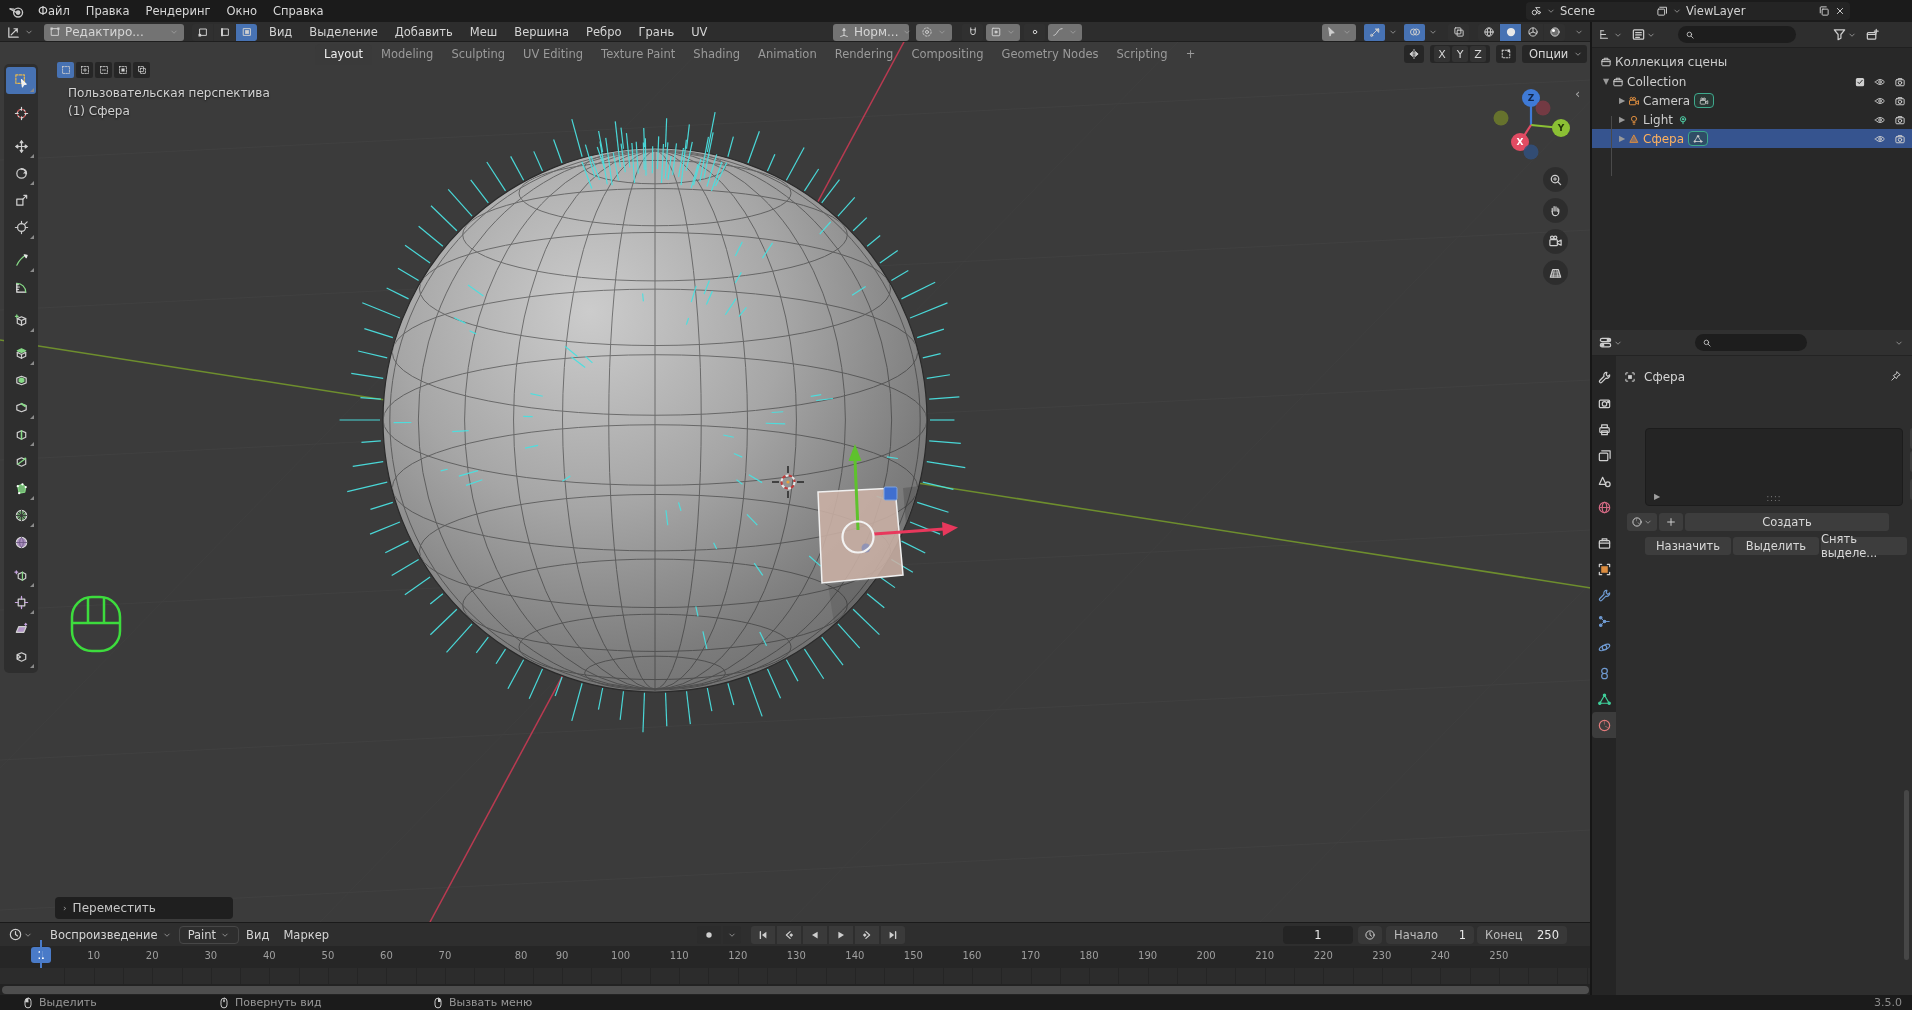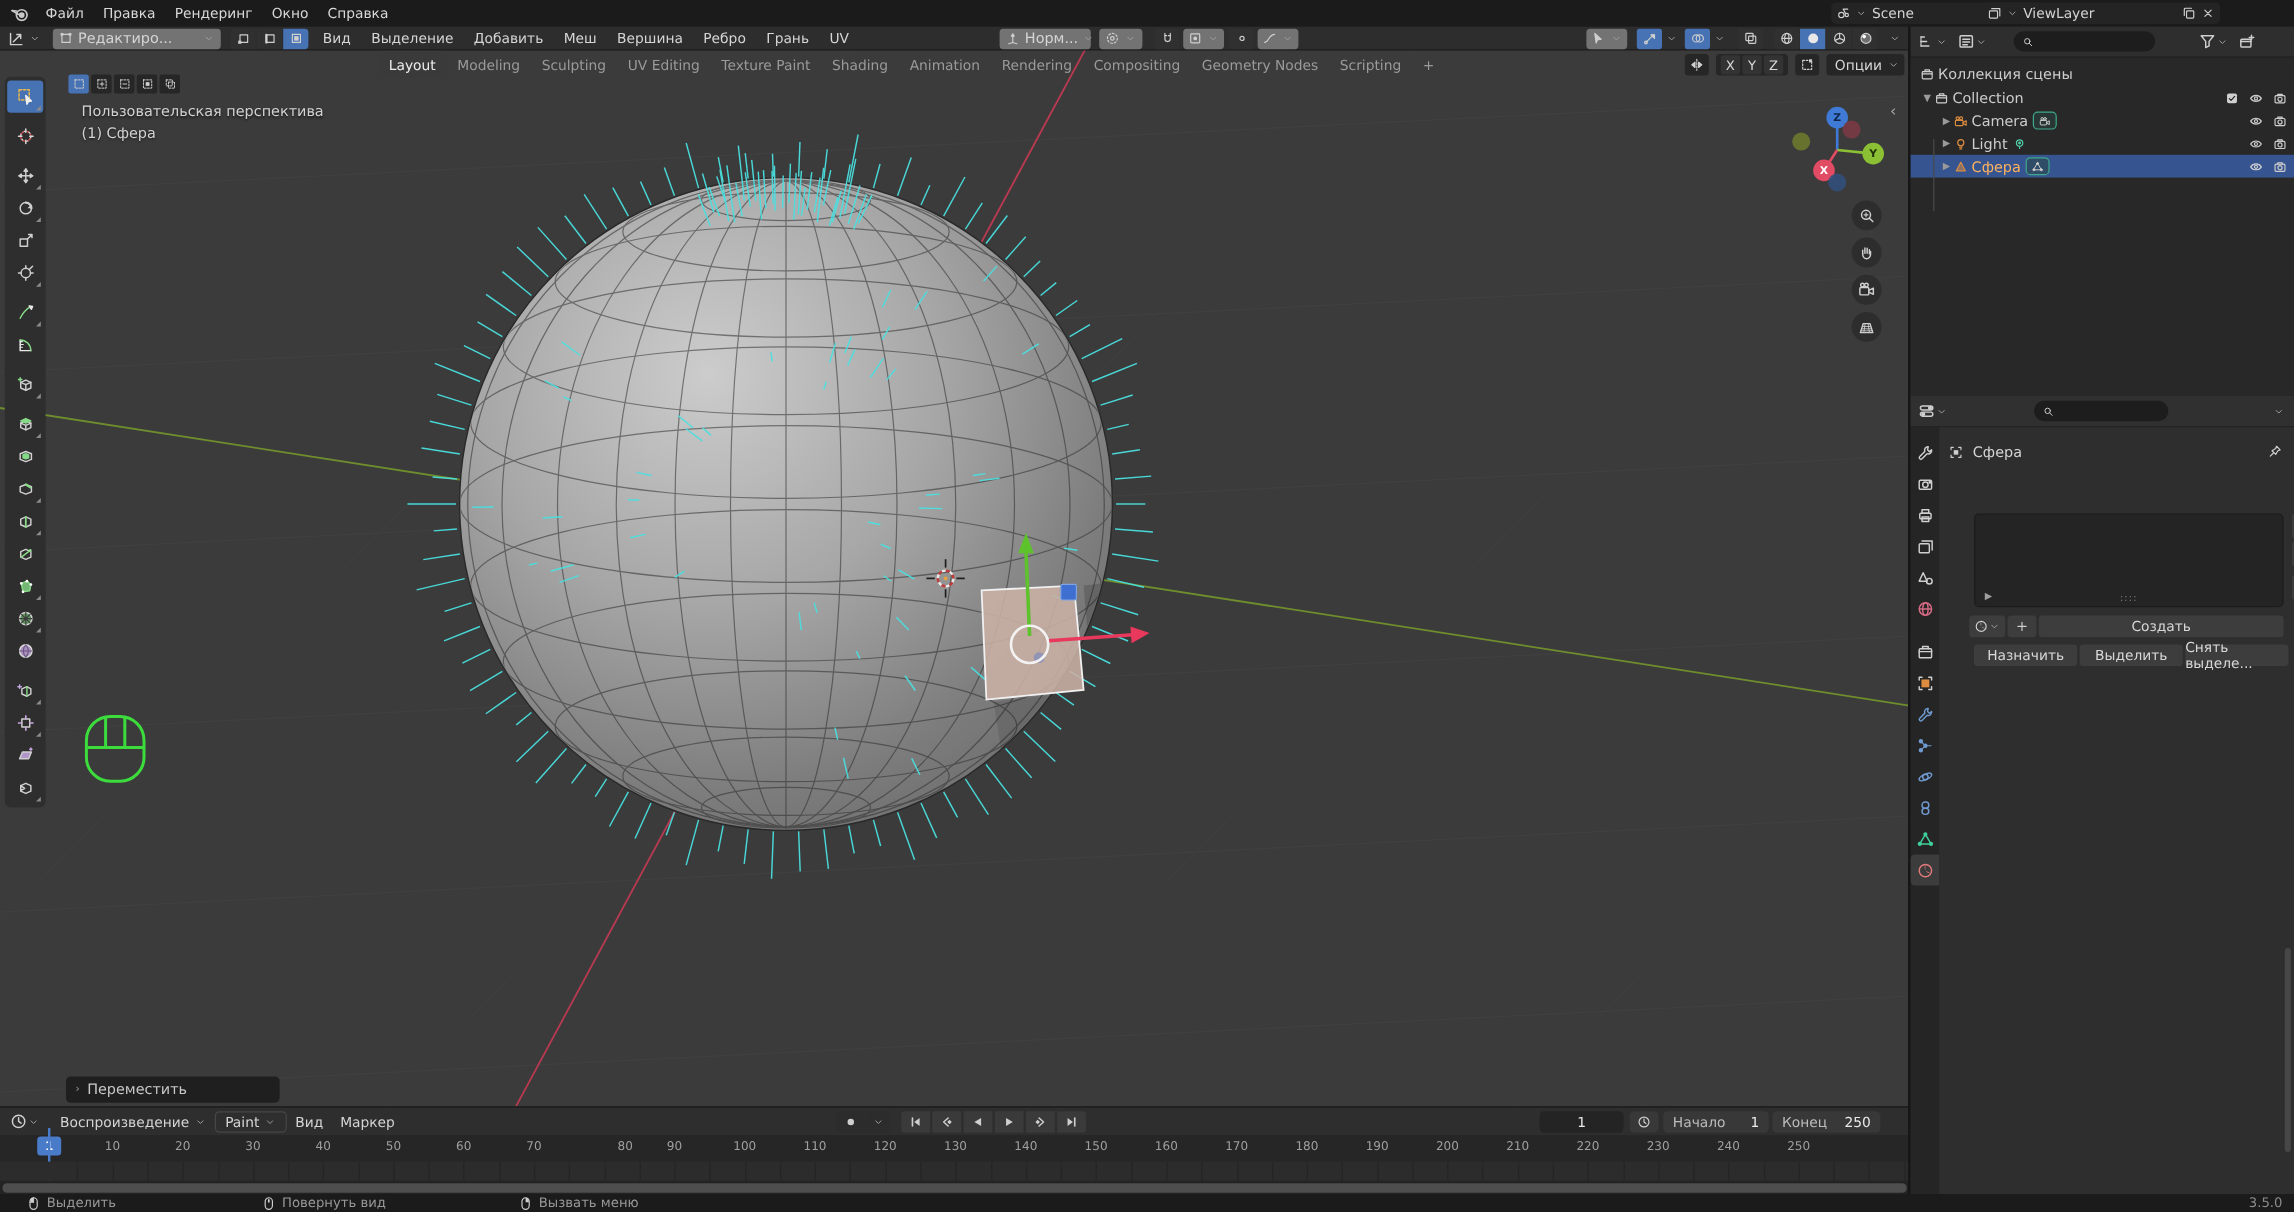--- a/index.html
+++ b/index.html
@@ -1403,21 +1403,21 @@
         </span>
 
       <div id="slots-box">
         <span class="chev" style="position:absolute; left:8px; bottom:4px; font-size:8px;">▶</span>
         <span class="grip-dots" style="position:absolute; left:50%; bottom:2px; transform:translateX(-50%);">::::</span>
       </div>
       <div class="pbtn" style="position:absolute; left:294px; top:72px; width:21px; height:21px;"></div>
       <div class="pbtn" style="position:absolute; left:294px; top:95px; width:21px; height:21px;"></div>
       <div class="pbtn" style="position:absolute; left:294px; top:123px; width:21px; height:21px;"></div>
 
-      <div style="position:absolute; left:25px; top:157px; width:262px; display:flex; gap:2px;">
+      <div style="position:absolute; left:11px; top:157px; width:262px; display:flex; gap:2px;">
         <div class="pbtn" style="width:30px;">
           <span class="ic sm">
               <svg viewBox="0 0 16 16" fill="none" stroke="currentColor" stroke-width="1.3" stroke-linecap="round" stroke-linejoin="round">
                 <circle cx="8" cy="8" r="5.5"></circle>
                 <path d="M8 2.5V8l4.8 2.6A5.5 5.5 0 0 1 8 2.5z" fill="currentColor" stroke="none"></path>
               </svg>
             </span>
           <span class="ic xs chev">
               <svg viewBox="0 0 16 16" fill="none" stroke="currentColor" stroke-width="1.3" stroke-linecap="round" stroke-linejoin="round">
                 <path d="M4.5 6.5 8 10l3.5-3.5"></path>

